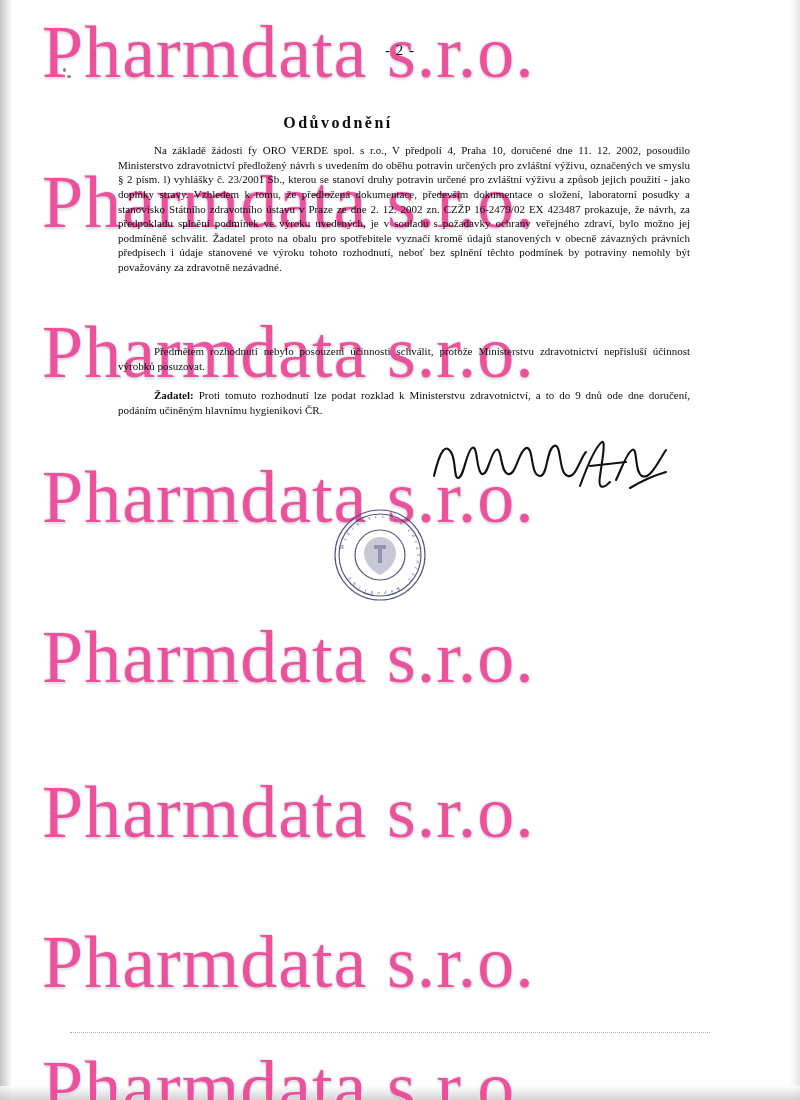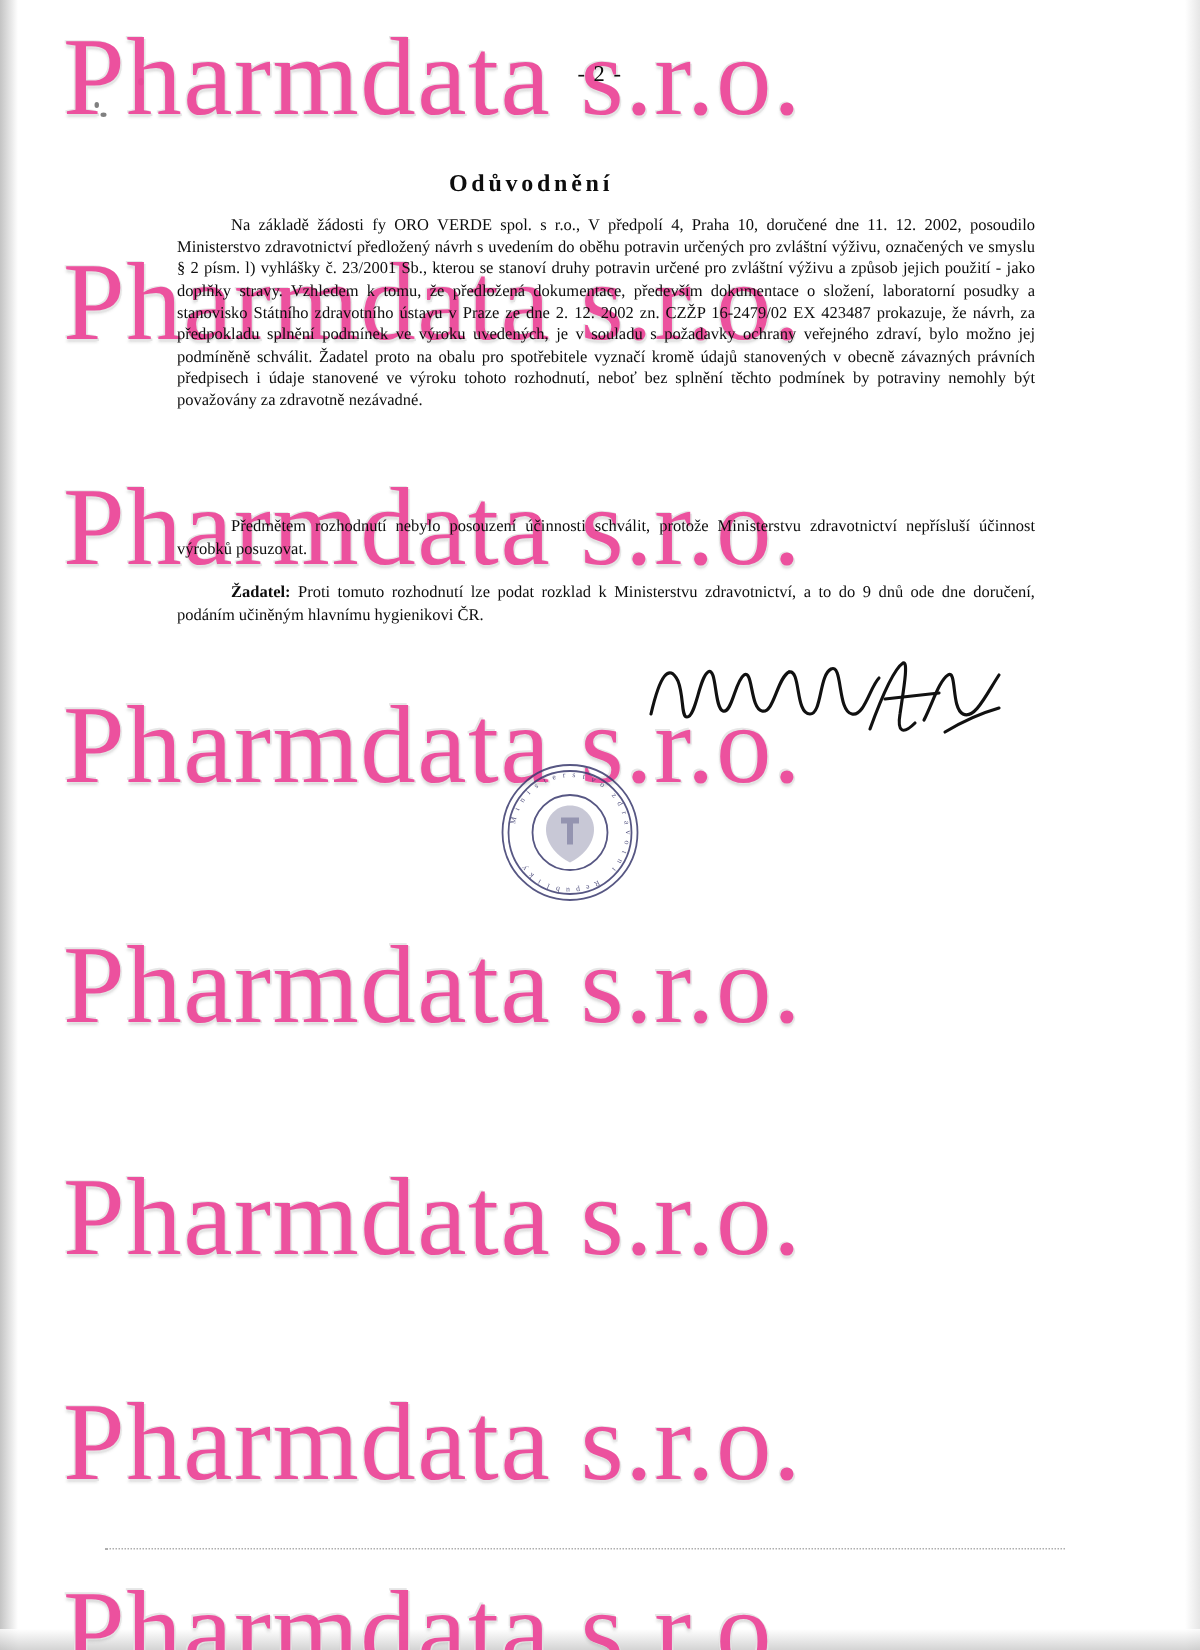--- a/index.html
+++ b/index.html
@@ -83,21 +83,20 @@
   }
   .doc-heading {
     position: absolute;
     top: 114px;
     left: 0;
     width: 676px;
     text-align: center;
     font-size: 16px;
     font-weight: bold;
     letter-spacing: 2.5px;
-    margin-left: 16px;
   }
   .body-block {
     position: absolute;
     left: 118px;
     width: 572px;
     font-size: 11px;
     line-height: 1.33;
     text-align: justify;
     text-justify: inter-word;
   }

